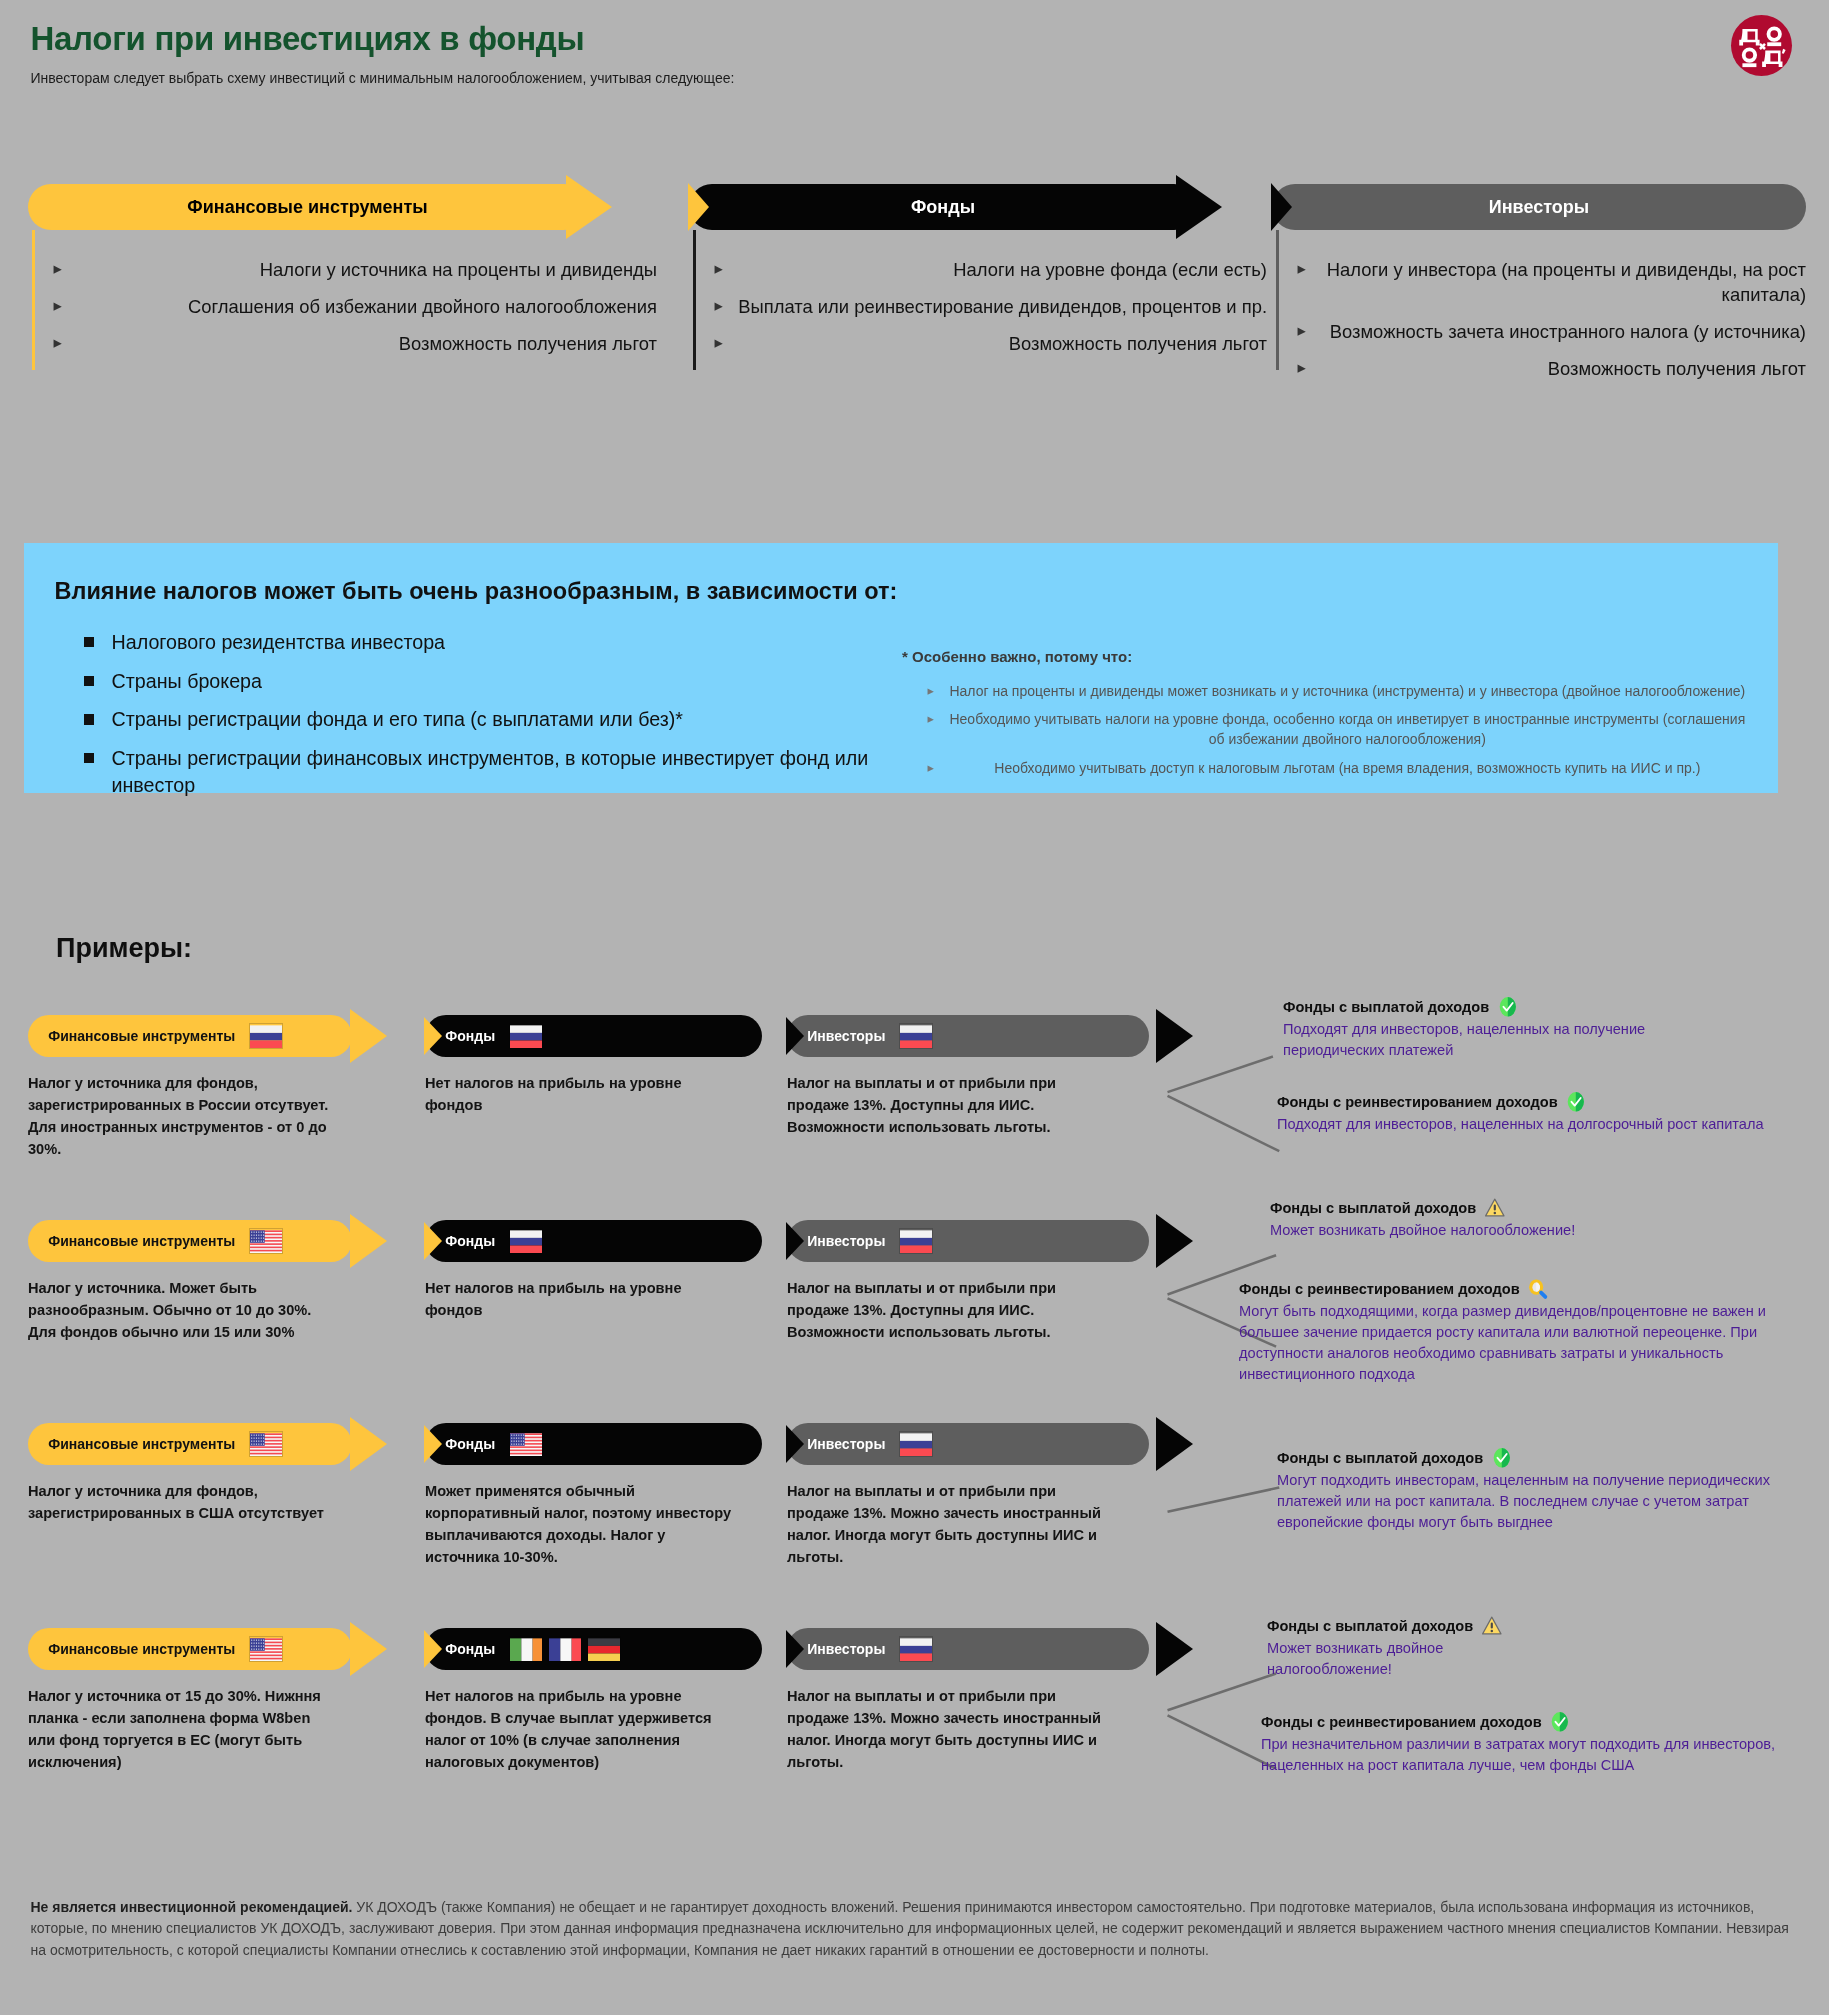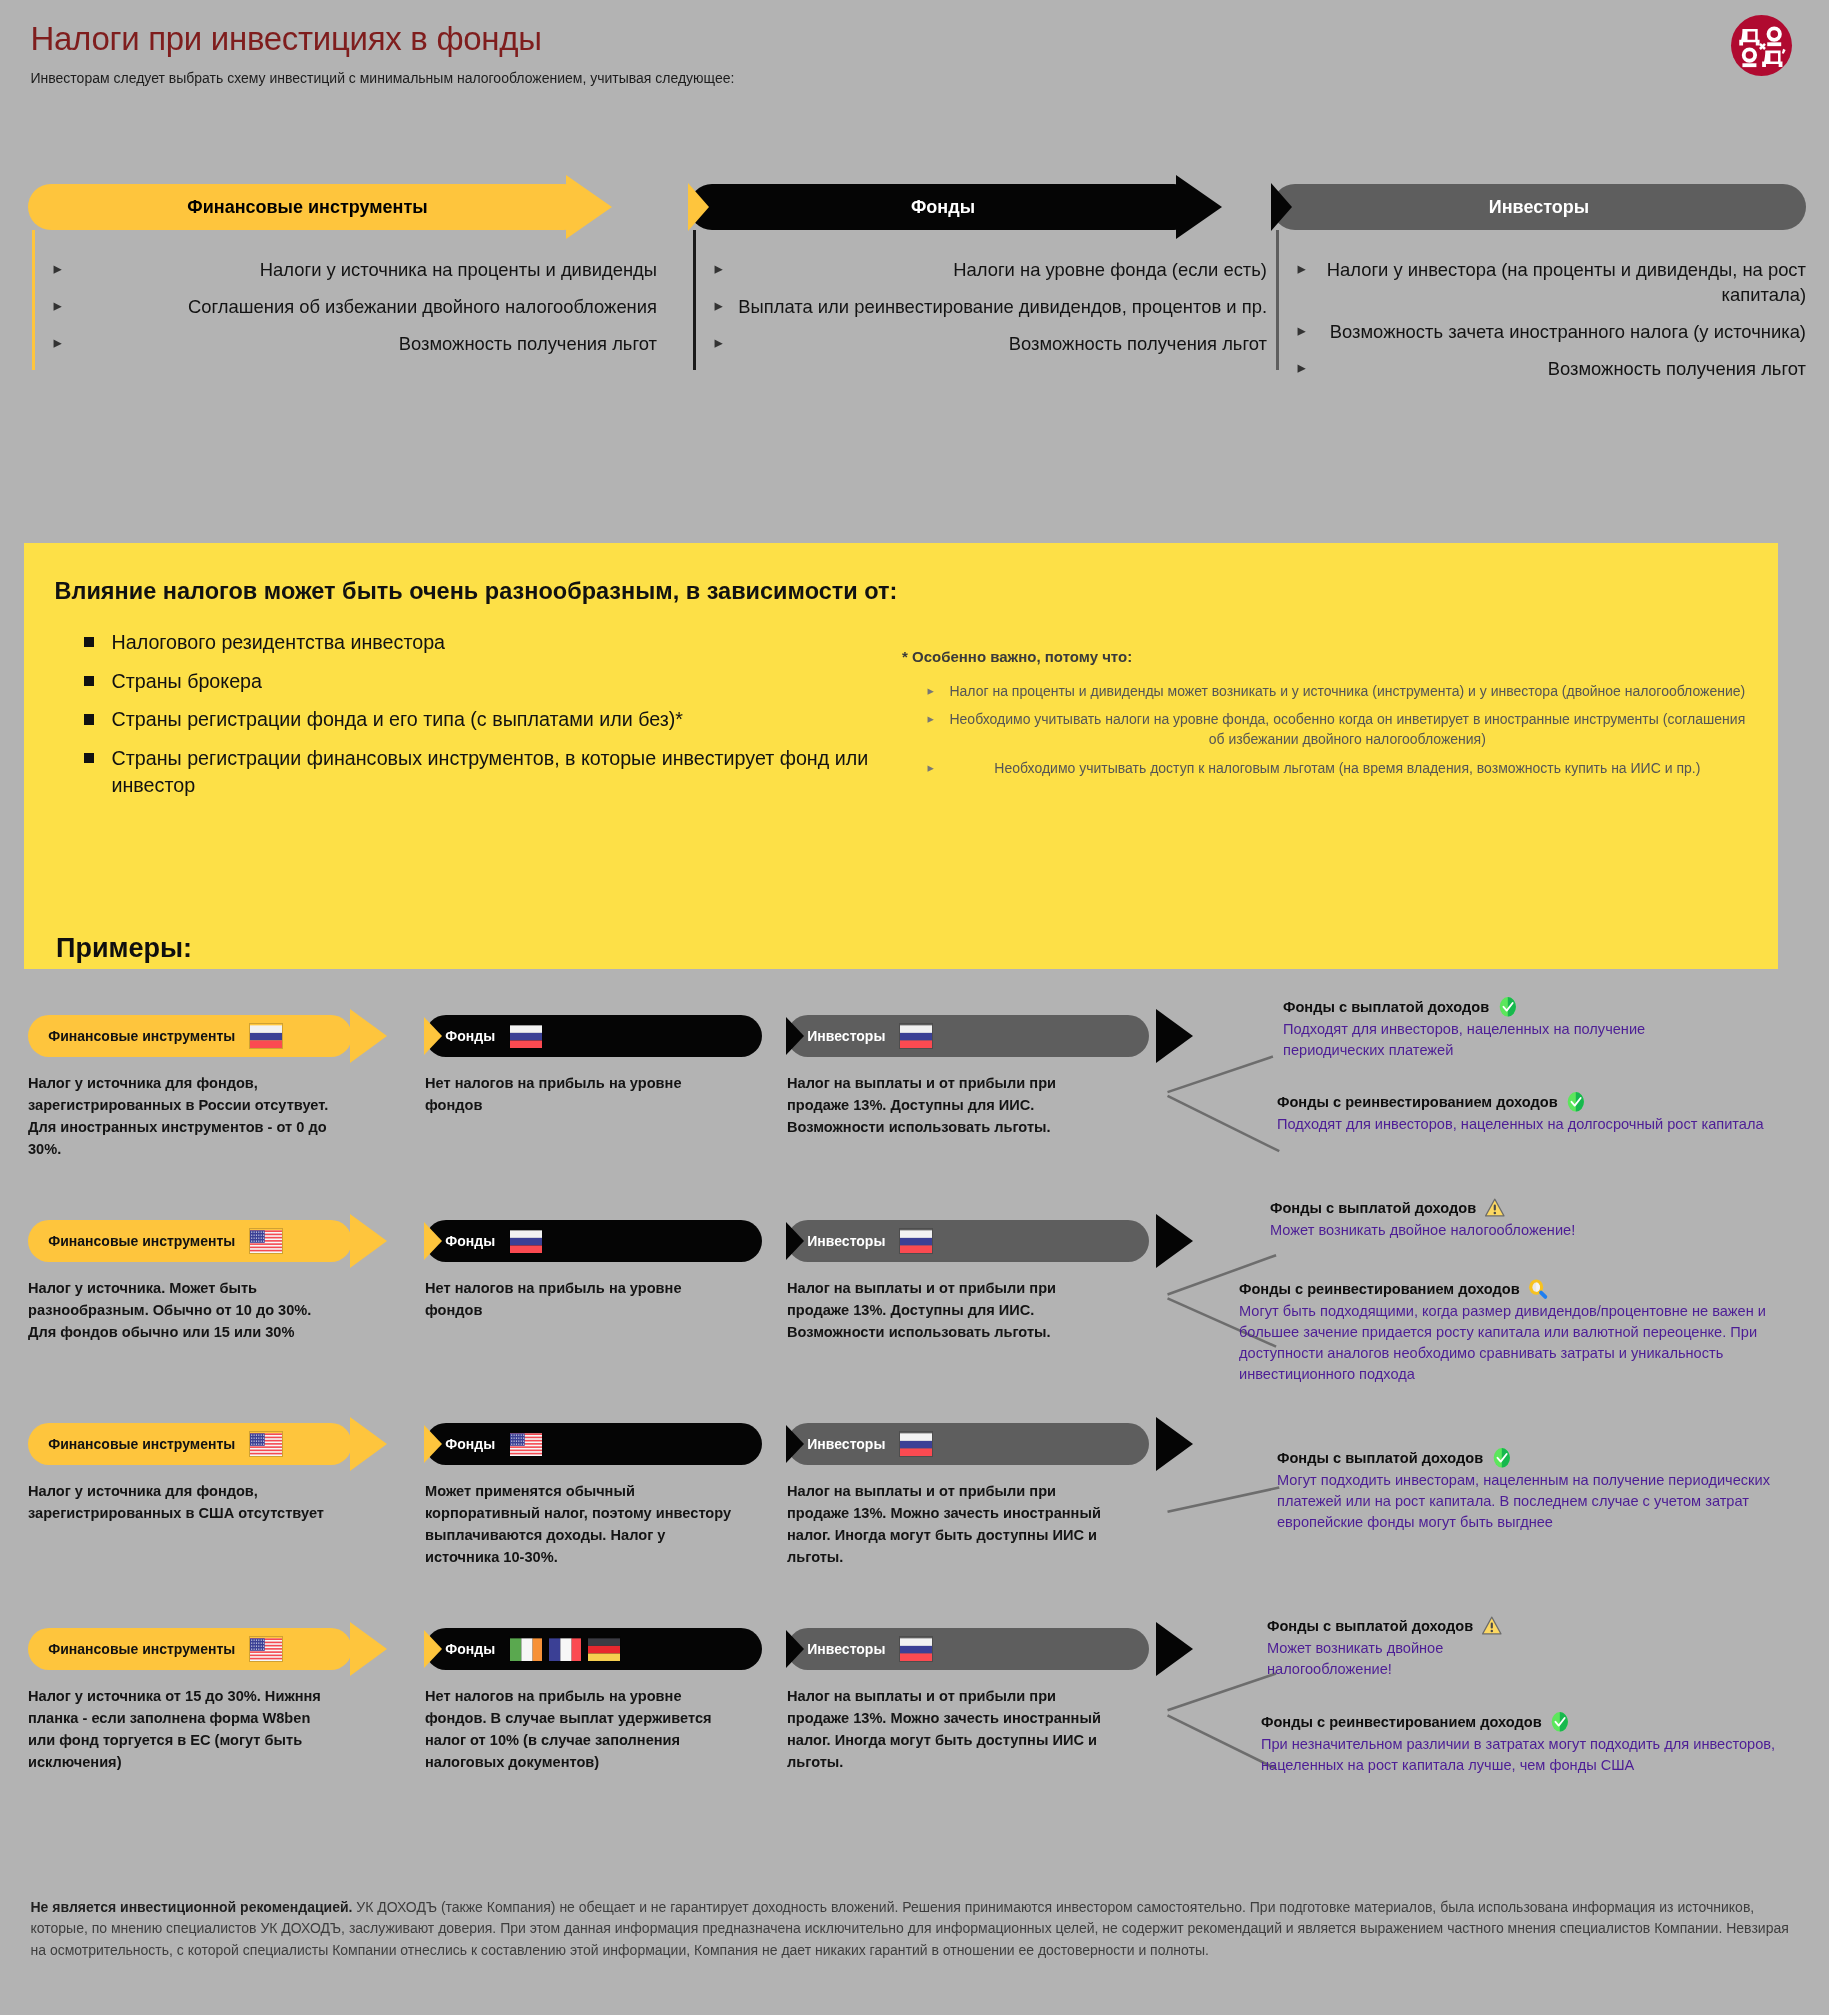--- a/index.html
+++ b/index.html
@@ -11,22 +11,22 @@
     color: #1a1a1a;
     width: 1829px;
     height: 2015px;
     position: relative;
     overflow: hidden;
   }
 
   
   .header { position: absolute; left: 30.5px; top: 21.6px; width: 1557px; }
   .title {
-    font-size: 33px; font-weight: normal; letter-spacing: -0.3px;
-    color: #7f1d1d; line-height: 1.05;
+    font-size: 33px; font-weight: bold; letter-spacing: -0.3px;
+    color: #14532d; line-height: 1.05;
   }
   .subtitle {
     font-size: 14px; color: #1c1c1c; margin-top: 14px; font-weight: 400;
   }
   .logo {
     position: absolute; right: 37px; top: 15.3px;
     width: 61px; height: 61px; border-radius: 50%;
     background: #b00a30;
   }
   .logo svg { display: block; }
@@ -86,21 +86,21 @@
     color: #131313; margin-bottom: 11.4px; padding-left: 23px;
   }
   .bullets li::before {
     content: "\25B8"; position: absolute; left: 0; top: 0;
     font-size: 16.5px; color: #333;
   }
 
   
   .panel {
     position: absolute; left: 24px; top: 543px;
-    width: 1754px; height: 426px; background: #fde047;
+    width: 1754px; height: 250px; background: #7dd3fc;
   }
   .panel-title {
     position: absolute; left: 30.5px; top: 35px;
     font-size: 23.5px; font-weight: bold; color: #111;
   }
   .panel-list {
     position: absolute; left: 57px; top: 86px; width: 820px;
     list-style: none;
   }
   .panel-list li {

